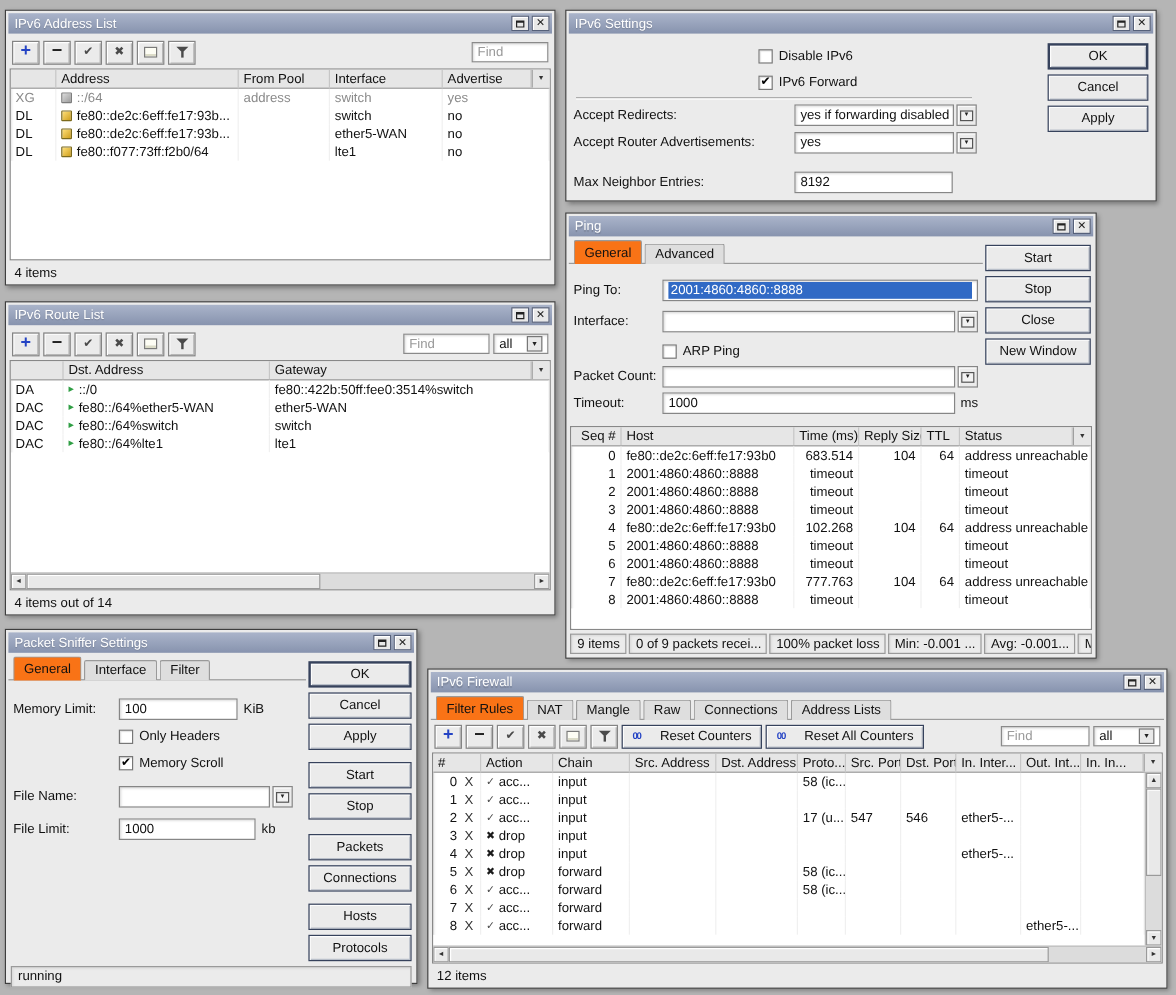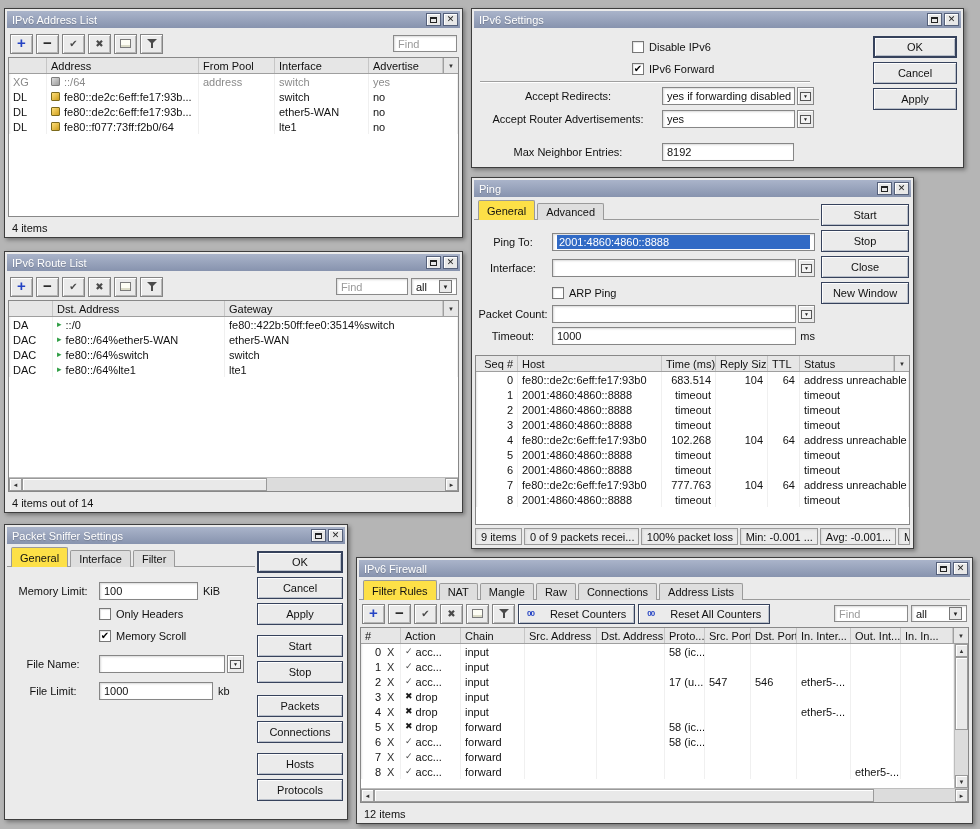--- a/index.html
+++ b/index.html
@@ -33,28 +33,28 @@
 .trow{flex:0 0 15px;display:flex;height:15px}
 .cell{display:flex;align-items:center;padding:0 4px;white-space:nowrap;overflow:hidden;border-right:1px solid #f0f0f0}
 .r{justify-content:flex-end}
 .dim{color:#8a8a8a}
 .tfill{flex:1;background:#fff}
 .statusline{flex:0 0 17px;display:flex;align-items:center;padding:2px 5px 0}
 .seg{height:17px;background:#ebebeb;border:1px solid #9a9a9a;box-shadow:inset 1px 1px 2px rgba(0,0,0,.08);display:flex;align-items:center;padding:0 5px;margin-right:2px;white-space:nowrap;overflow:hidden}
 .tabstrip{flex:0 0 21px;display:flex;align-items:flex-end;padding-left:4px;position:relative}
 .tabstrip::after{content:"";position:absolute;left:0;right:0;bottom:0;height:1px;background:#9a9a9a}
 .tab{height:17px;display:flex;align-items:center;padding:0 8px;background:#dedede;border:1px solid #9a9a9a;border-bottom:none;border-radius:2px 2px 0 0;margin-right:2px;position:relative;z-index:1}
-.tab.active{height:20px;background:#fde047;z-index:3}
+.tab.active{height:20px;background:#f97316;z-index:3}
 .cb{width:12px;height:12px;flex:0 0 12px;background:#fff;border:1px solid #777;box-shadow:inset 1px 1px 1px rgba(0,0,0,.12);display:inline-flex;align-items:center;justify-content:center;margin-right:5px}
 .cb.checked::after{content:"✔";font-size:10px;color:#000;margin-top:-2px}
 .input{height:18px;background:#fff;border:1px solid #868686;box-shadow:inset 1px 1px 2px rgba(0,0,0,.15);display:flex;align-items:center;padding:0 4px;white-space:nowrap;overflow:hidden}
 .sel{flex:1;height:14px;display:flex;align-items:center;background:#316ac5;color:#fff;padding:0 2px}
 .dd-btn{width:17px;height:18px;flex:0 0 17px;margin-left:2px;background:#ebebeb;border:1px solid #868686;box-shadow:inset 1px 1px 0 #fff;display:flex;align-items:center;justify-content:center}
 .dd-btn .bx{border:1px solid #555;font-size:5px;line-height:1;padding:1px 2px;color:#222;background:#f2f2f2}
-.flabel{text-align:center;margin-right:4px;white-space:nowrap}
+.flabel{text-align:left;margin-right:4px;white-space:nowrap}
 .hscroll{flex:0 0 14px;display:flex;background:#dcdcdc;border-top:1px solid #bdbdbd}
 .vscroll{flex:0 0 14px;display:flex;flex-direction:column;background:#dcdcdc;border-left:1px solid #bdbdbd}
 .sbtn{flex:0 0 13px;height:13px;background:#e9e9e9;border:1px solid #9a9a9a;box-shadow:inset 1px 1px 0 #fff;display:flex;align-items:center;justify-content:center;font-size:6px;color:#333}
 .vscroll .sbtn{width:13px}
 .htrack{flex:1;position:relative}
 .hthumb{position:absolute;top:0;bottom:0;background:#e9e9e9;border:1px solid #9a9a9a;box-shadow:inset 1px 1px 0 #fff}
 .vtrack{flex:1;position:relative}
 .vthumb{position:absolute;left:0;right:0;background:#e9e9e9;border:1px solid #9a9a9a;box-shadow:inset 1px 1px 0 #fff}
 .aicon{width:9px;height:9px;flex:0 0 9px;margin-right:4px;border-radius:1px}
 .aicon.gold{background:linear-gradient(135deg,#ffe07a,#cf9f1d);border:1px solid #7c6a1c}
@@ -582,20 +582,23 @@
       <div class="btn">Cancel</div>
       <div class="btn">Apply</div>
       <div class="btn gap8">Start</div>
       <div class="btn">Stop</div>
       <div class="btn gap10">Packets</div>
       <div class="btn">Connections</div>
       <div class="btn gap8">Hosts</div>
       <div class="btn">Protocols</div>
     </div>
   </div>
+  <div class="sn-status">
+      <span>running</span>
+    </div>
 </div>
 
 <div class="window" style="left:356px;top:557px;width:617px;height:267px">
   <div class="titlebar">
     <span class="title-text">IPv6 Firewall</span>
     <span class="tb-btn">
         <span class="restore-glyph"></span>
       </span>
     <span class="tb-btn">
         <span class="close-glyph">✕</span>

